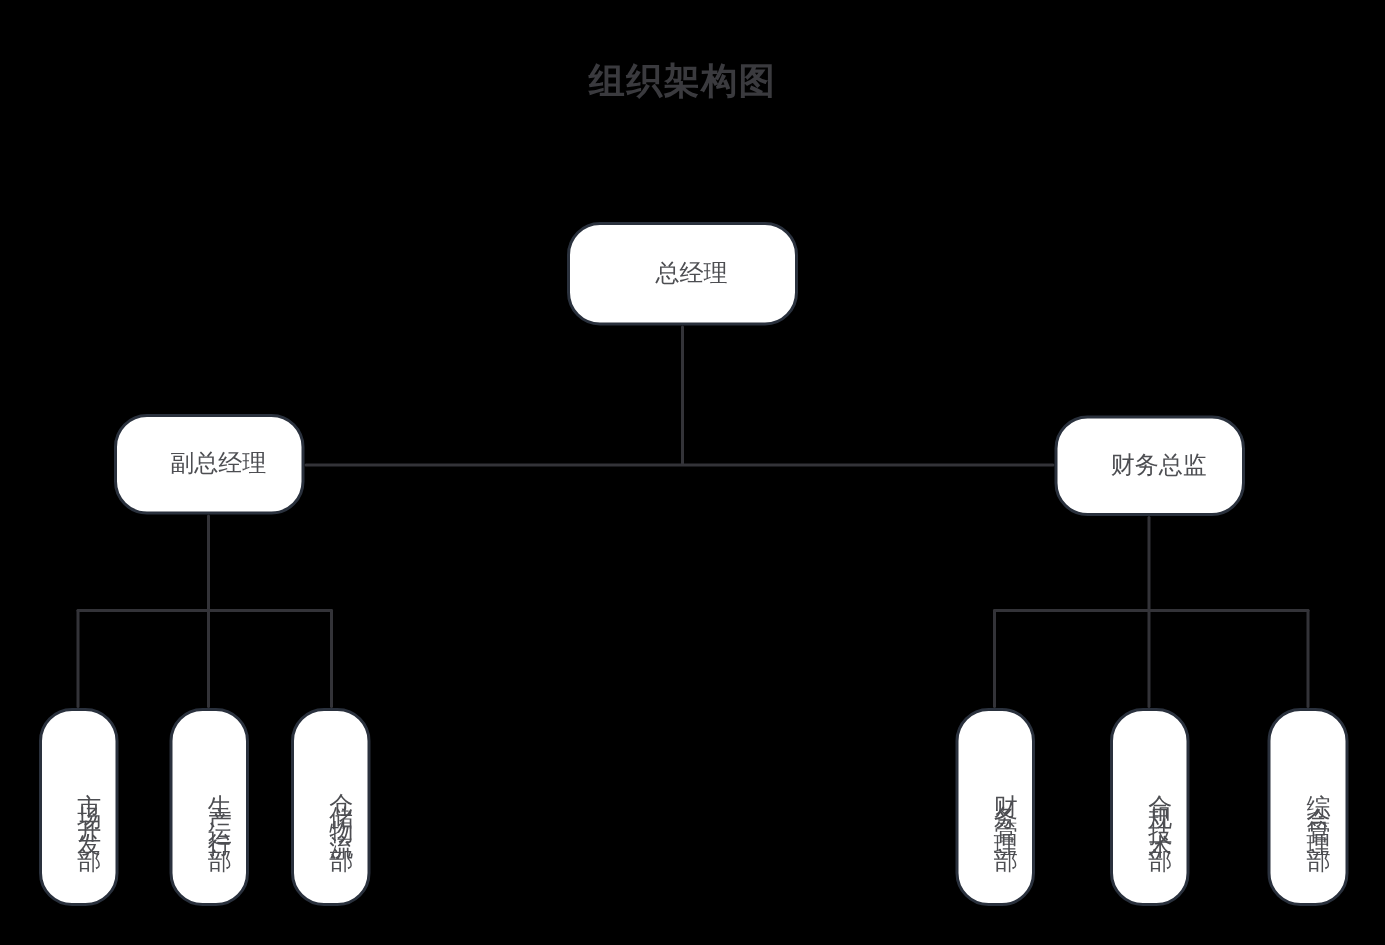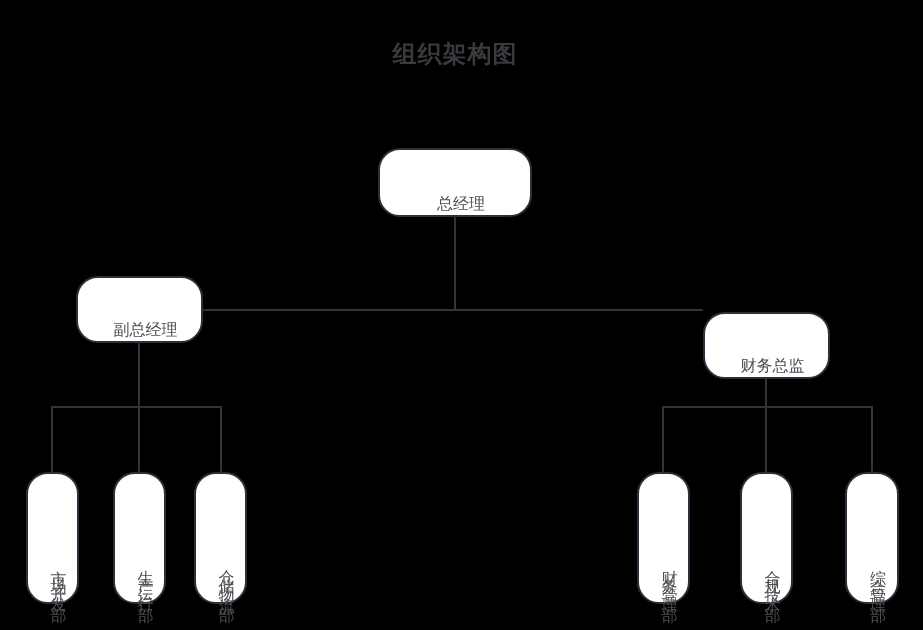--- a/index.html
+++ b/index.html
@@ -37,36 +37,36 @@
     position: absolute;
     background: var(--connector);
   }
   .line.v { width: 2px; }
   .line.h { height: 2px; }
   .node {
     position: absolute;
     background: var(--node-fill);
     border: 2px solid var(--node-border);
     display: flex;
-    align-items: flex-end;
+    align-items: center;
     justify-content: center;
     color: var(--node-text);
     font-size: 16px;
     padding-left: 12px;
   }
   .node.dept .node-label {
     writing-mode: vertical-rl;
     text-orientation: upright;
     letter-spacing: 9px;
     line-height: 1;
   }
   
   .n-root    { left: 378px; top: 148px; width: 154px; height: 69px; }
   .n-deputy  { left: 76px;  top: 276px; width: 127px; height: 67px; }
-  .n-cfo     { left: 703px; top: 277px; width: 127px; height: 67px; margin-top: 35px; }
+  .n-cfo     { left: 703px; top: 277px; width: 127px; height: 67px; }
   .n-l1 { left: 26px;  top: 472px; width: 53px; height: 132px; }
   .n-l2 { left: 113px; top: 472px; width: 53px; height: 132px; }
   .n-l3 { left: 194px; top: 472px; width: 53px; height: 132px; }
   .n-r1 { left: 637px; top: 472px; width: 53px; height: 132px; }
   .n-r2 { left: 740px; top: 472px; width: 53px; height: 132px; }
   .n-r3 { left: 845px; top: 472px; width: 54px; height: 132px; }
   
   .c-root-down   { left: 454px; top: 217px; height: 93px; }
   .c-main-h      { left: 203px; top: 309px; width: 500px; }
   .c-left-down   { left: 138px; top: 343px; height: 129px; }

